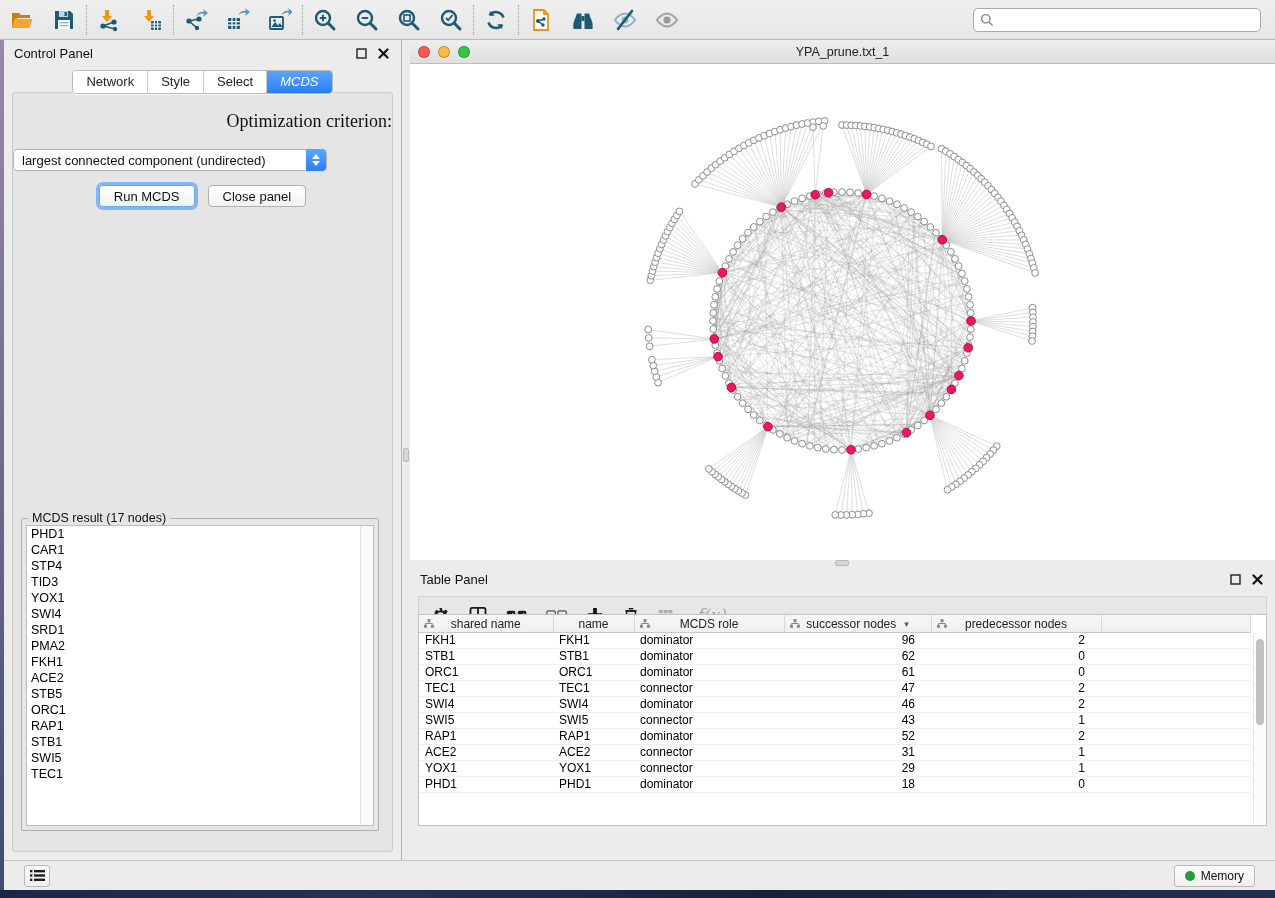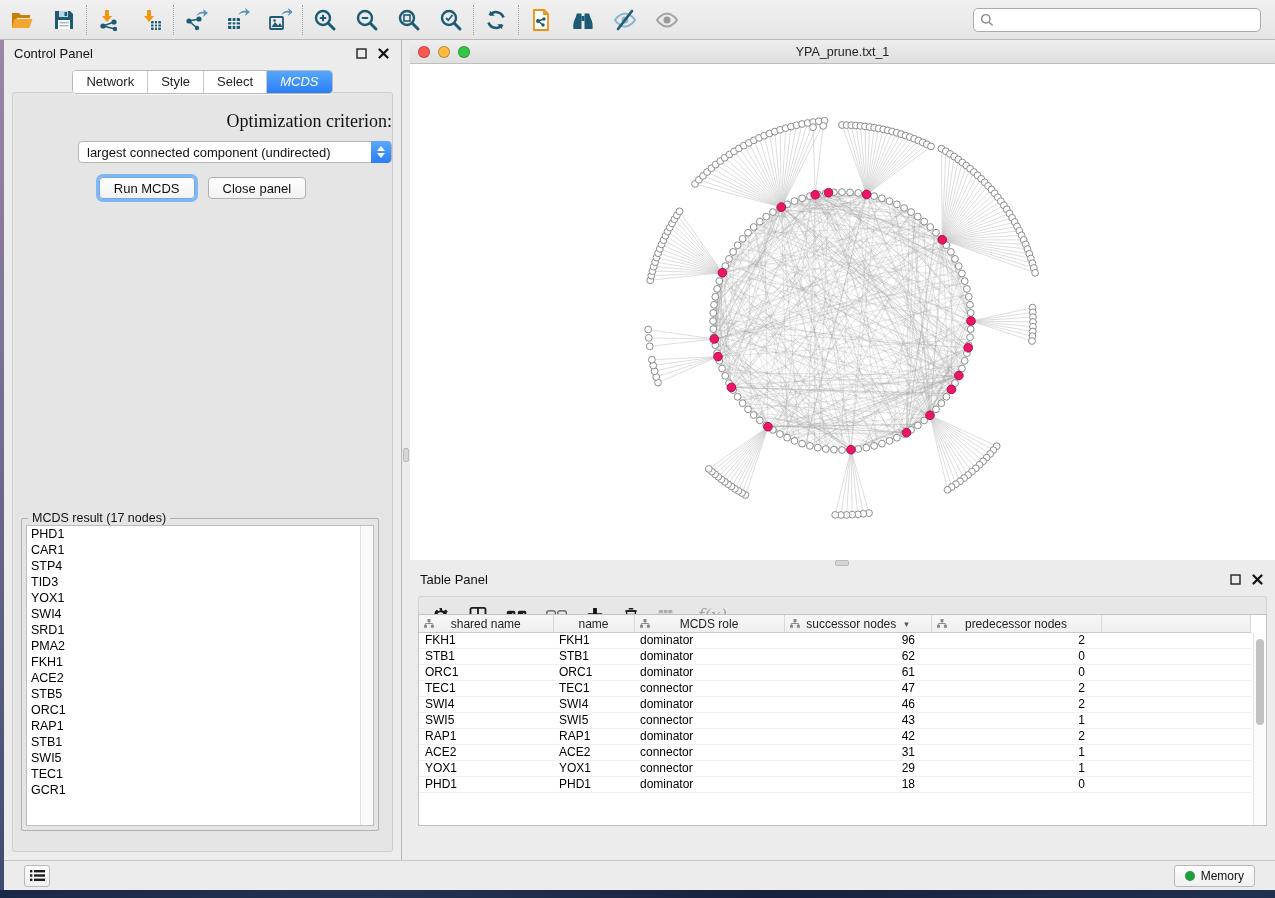--- a/index.html
+++ b/index.html
@@ -38,21 +38,21 @@
   .cp-tabs { position:absolute; top:30px; left:0; right:0; display:flex; justify-content:center; z-index:3; }
   .seg { display:flex; border:1px solid #b9b9b9; border-radius:4px; overflow:hidden;
     background:#fff; box-shadow:0 1px 0 rgba(255,255,255,.6); }
   .seg-tab { padding:3px 13px; font-size:13px; color:#222; background:#fff;
     border:none; border-right:1px solid #c9c9c9; cursor:pointer; line-height:16px; }
   .seg-tab:last-child { border-right:none; }
   .seg-tab.active { background:linear-gradient(180deg,#56a7fd,#2a7ef5); color:#fff;font-style:italic; }
   .cp-body { position:absolute; left:8px; right:8px; top:52px; bottom:8px;
     background:#e5e5e5; border:1px solid #cdcdcd; border-radius:3px; }
   .opt-label { margin-top:18px; text-align:right; font-size:18px; color:#111;font-family:Liberation Serif, serif; }
-  .select-row { display:flex; justify-content:flex-end; margin-top:9px; }
+  .select-row { display:flex; justify-content:flex-start; margin-top:17px; }
   .mac-select { position:relative; width:314px; height:22px; background:#fff;
     border:1px solid #b4b4b4; border-radius:4px; font-size:13px; color:#111;
     display:flex; align-items:center; padding-left:8px; cursor:pointer; }
   .mac-select .stepper { position:absolute; right:0; top:-1px; width:20px; height:22px;
     background:linear-gradient(180deg,#5aa9fd,#2a7ef5); border-radius:0 4px 4px 0;
     display:flex; flex-direction:column; align-items:center; justify-content:center; gap:2px; }
   .btn-row { display:flex; justify-content:center; gap:13px; margin-top:14px; }
   .mac-btn { height:22px; padding:0 14px; background:linear-gradient(180deg,#ffffff,#f2f2f2);
     border:1px solid #b0b0b0; border-radius:4px; font-size:13px; color:#111; cursor:pointer; }
   .mac-btn.focus { box-shadow:0 0 0 3px rgba(95,166,248,.75); border-color:#6ea8e8; }
@@ -342,21 +342,20 @@
           <div class="mcds-item">SRD1</div>
           <div class="mcds-item">PMA2</div>
           <div class="mcds-item">FKH1</div>
           <div class="mcds-item">ACE2</div>
           <div class="mcds-item">STB5</div>
           <div class="mcds-item">ORC1</div>
           <div class="mcds-item">RAP1</div>
           <div class="mcds-item">STB1</div>
           <div class="mcds-item">SWI5</div>
           <div class="mcds-item">TEC1</div>
-          <div class="mcds-item">GCR1</div>
         </div>
     </div>
   </div>
 </div>
 
 <div class="vsplit">
     <div class="grip"></div>
   </div>
 
 <div class="netpanel">
@@ -1377,21 +1376,21 @@
             <td class="">SWI5</td>
             <td class="">connector</td>
             <td class="num">43</td>
             <td class="num">1</td>
             <td></td>
           </tr>
           <tr>
             <td class="">RAP1</td>
             <td class="">RAP1</td>
             <td class="">dominator</td>
-            <td class="num">42</td>
+            <td class="num">52</td>
             <td class="num">2</td>
             <td></td>
           </tr>
           <tr>
             <td class="">ACE2</td>
             <td class="">ACE2</td>
             <td class="">connector</td>
             <td class="num">31</td>
             <td class="num">1</td>
             <td></td>

